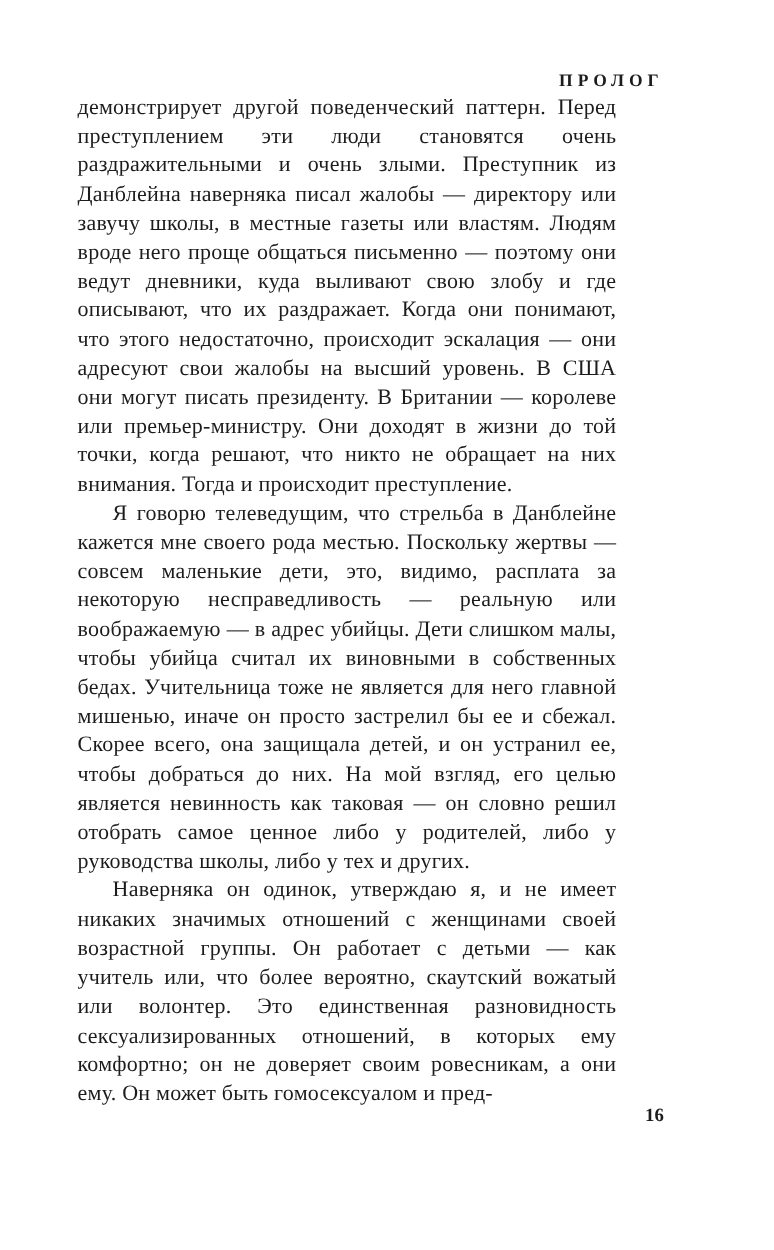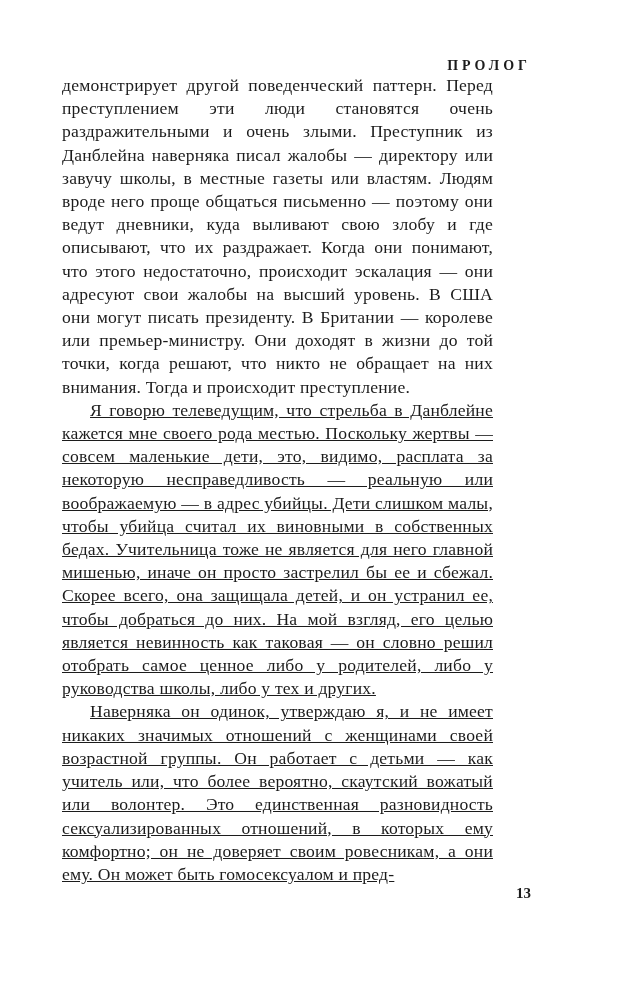--- a/index.html
+++ b/index.html
@@ -36,21 +36,20 @@
     line-height: 23.2px;
     text-align: justify;
     letter-spacing: 0.2px;
   }
   .body-text p {
     margin: 0;
     padding: 0;
   }
   .body-text p.indent {
     text-indent: 28px;
-    text-decoration: underline;
   }
   .page-number {
     position: absolute;
     top: 885px;
     right: 88px;
     font-size: 15px;
     font-weight: bold;
     color: #1c1c1c;
   }
 </style>
@@ -60,15 +59,15 @@
 <div class="page">
 
   <div class="running-head">ПРОЛОГ</div>
 
   <div class="body-text">
     <p>демонстрирует другой поведенческий паттерн. Перед преступлением эти люди становятся очень раздражительными и очень злыми. Преступник из Данблейна наверняка писал жалобы — директору или завучу школы, в местные газеты или властям. Людям вроде него проще общаться письменно — поэтому они ведут дневники, куда выливают свою злобу и где описывают, что их раздражает. Когда они понимают, что этого недостаточно, происходит эскалация — они адресуют свои жалобы на высший уровень. В США они могут писать президенту. В Британии — королеве или премьер-министру. Они доходят в жизни до той точки, когда решают, что никто не обращает на них внимания. Тогда и происходит преступление.</p>
     <p class="indent">Я говорю телеведущим, что стрельба в Данблейне кажется мне своего рода местью. Поскольку жертвы — совсем маленькие дети, это, видимо, расплата за некоторую несправедливость — реальную или воображаемую — в адрес убийцы. Дети слишком малы, чтобы убийца считал их виновными в собственных бедах. Учительница тоже не является для него главной мишенью, иначе он просто застрелил бы ее и сбежал. Скорее всего, она защищала детей, и он устранил ее, чтобы добраться до них. На мой взгляд, его целью является невинность как таковая — он словно решил отобрать самое ценное либо у родителей, либо у руководства школы, либо у тех и других.</p>
     <p class="indent">Наверняка он одинок, утверждаю я, и не имеет никаких значимых отношений с женщинами своей возрастной группы. Он работает с детьми — как учитель или, что более вероятно, скаутский вожатый или волонтер. Это единственная разновидность сексуализированных отношений, в которых ему комфортно; он не доверяет своим ровесникам, а они ему. Он может быть гомосексуалом и пред-</p>
   </div>
 
-  <div class="page-number">13</div>
+  <div class="page-number">16</div>
 
 </div>
 
 </body></html>

